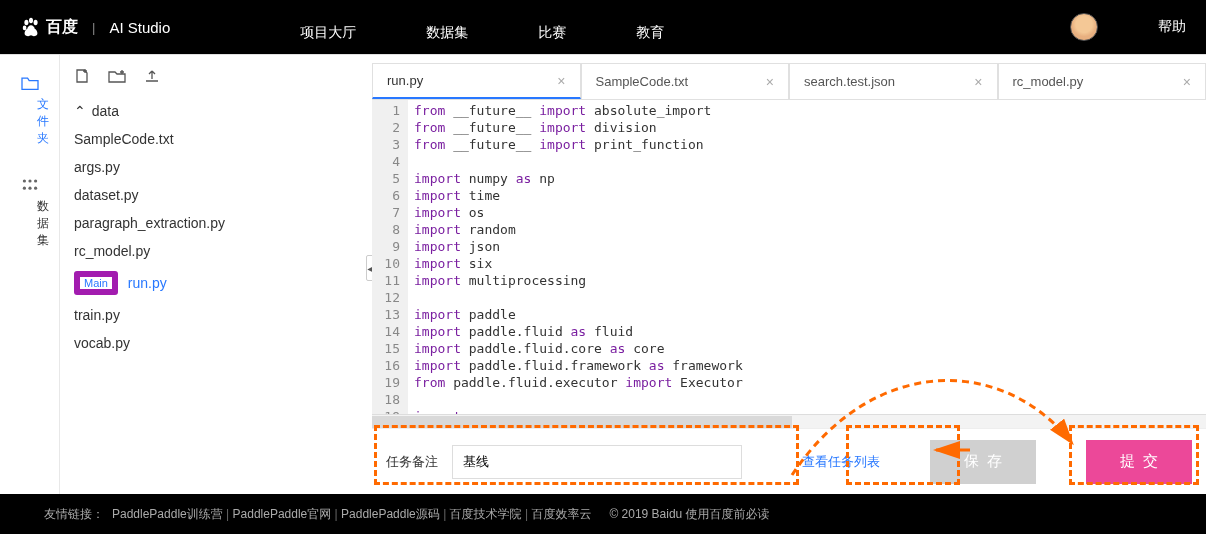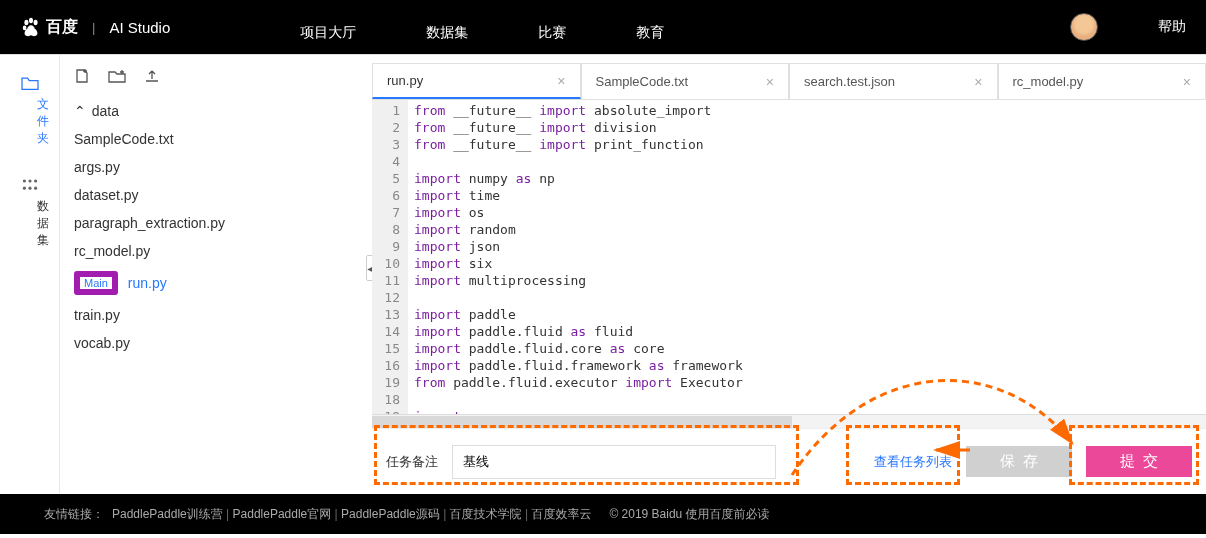--- a/index.html
+++ b/index.html
@@ -42,24 +42,24 @@
 .editor { flex: 1; display: flex; font-family: Consolas, monospace; font-size: 13px; overflow: hidden; position: relative; border-top: 1px solid #e0e0e0; }
 .gutter { background: #f0f0f0; color: #888; text-align: right; padding: 2px 8px 2px 4px; line-height: 17px; user-select: none; min-width: 36px; }
 .code { padding: 2px 6px; line-height: 17px; white-space: pre; overflow: auto; flex: 1; background: #fff; }
 .kw { color: #7a1fa0; }
 .collapse-handle { position: absolute; left: -6px; top: 200px; width: 10px; height: 26px; background: #fff; border: 1px solid #ccc; border-radius: 2px; font-size: 10px; display: flex; align-items: center; justify-content: center; color: #555; cursor: pointer; }
 .hscroll { height: 14px; background: #f3f3f3; border-top: 1px solid #ddd; position: relative; }
 .hscroll-thumb { position: absolute; left: 0; top: 1px; height: 12px; width: 420px; background: #d9d9d9; }
 
 .actionbar { height: 66px; display: flex; align-items: center; padding: 0 14px; gap: 14px; border-top: 1px solid #eee; }
 .task-label { font-size: 13px; }
-.task-input { width: 324px; height: 34px; border: 1px solid #ddd; padding: 0 10px; font-size: 13px; }
+.task-input { width: 290px; height: 34px; border: 1px solid #ddd; padding: 0 10px; font-size: 13px; }
 .spacer { flex: 1; }
 .link-tasks { color: #2878ff; font-size: 13px; cursor: pointer; }
-.btn { height: 31px; padding: 0 26px; border: none; font-size: 15px; cursor: pointer; letter-spacing: 8px; text-indent: 8px; }
+.btn { height: 44px; padding: 0 26px; border: none; font-size: 15px; cursor: pointer; letter-spacing: 8px; text-indent: 8px; margin-left: 36px; }
 .btn-save { background: #d0d0d0; color: #fff; }
 .btn-submit { background: #ec4899; color: #fff; }
 
 .highlight-box { position: absolute; border: 3px dashed #ff6a00; pointer-events: none; }
 .arrow-svg { position: absolute; pointer-events: none; }
 
 .footer { background: #000; color: #aaa; height: 40px; display: flex; align-items: center; padding: 0 44px; font-size: 12px; gap: 8px; }
 .footer a { color: #aaa; }
 .footer .sep { color: #666; }
 </style>

